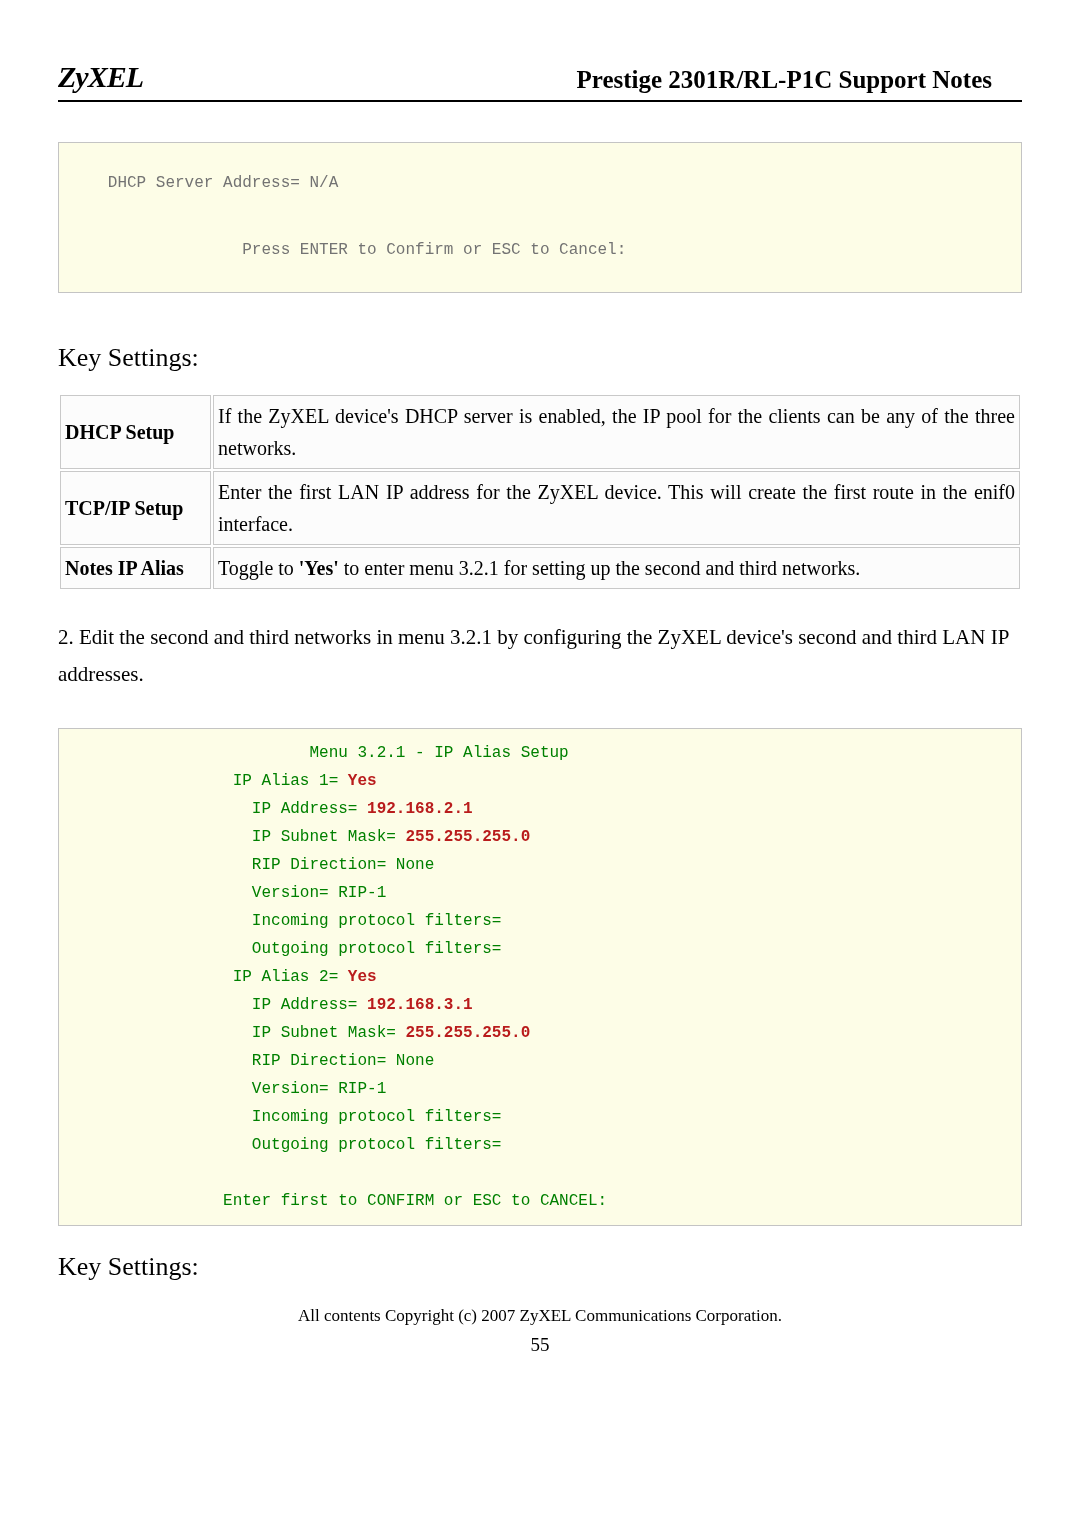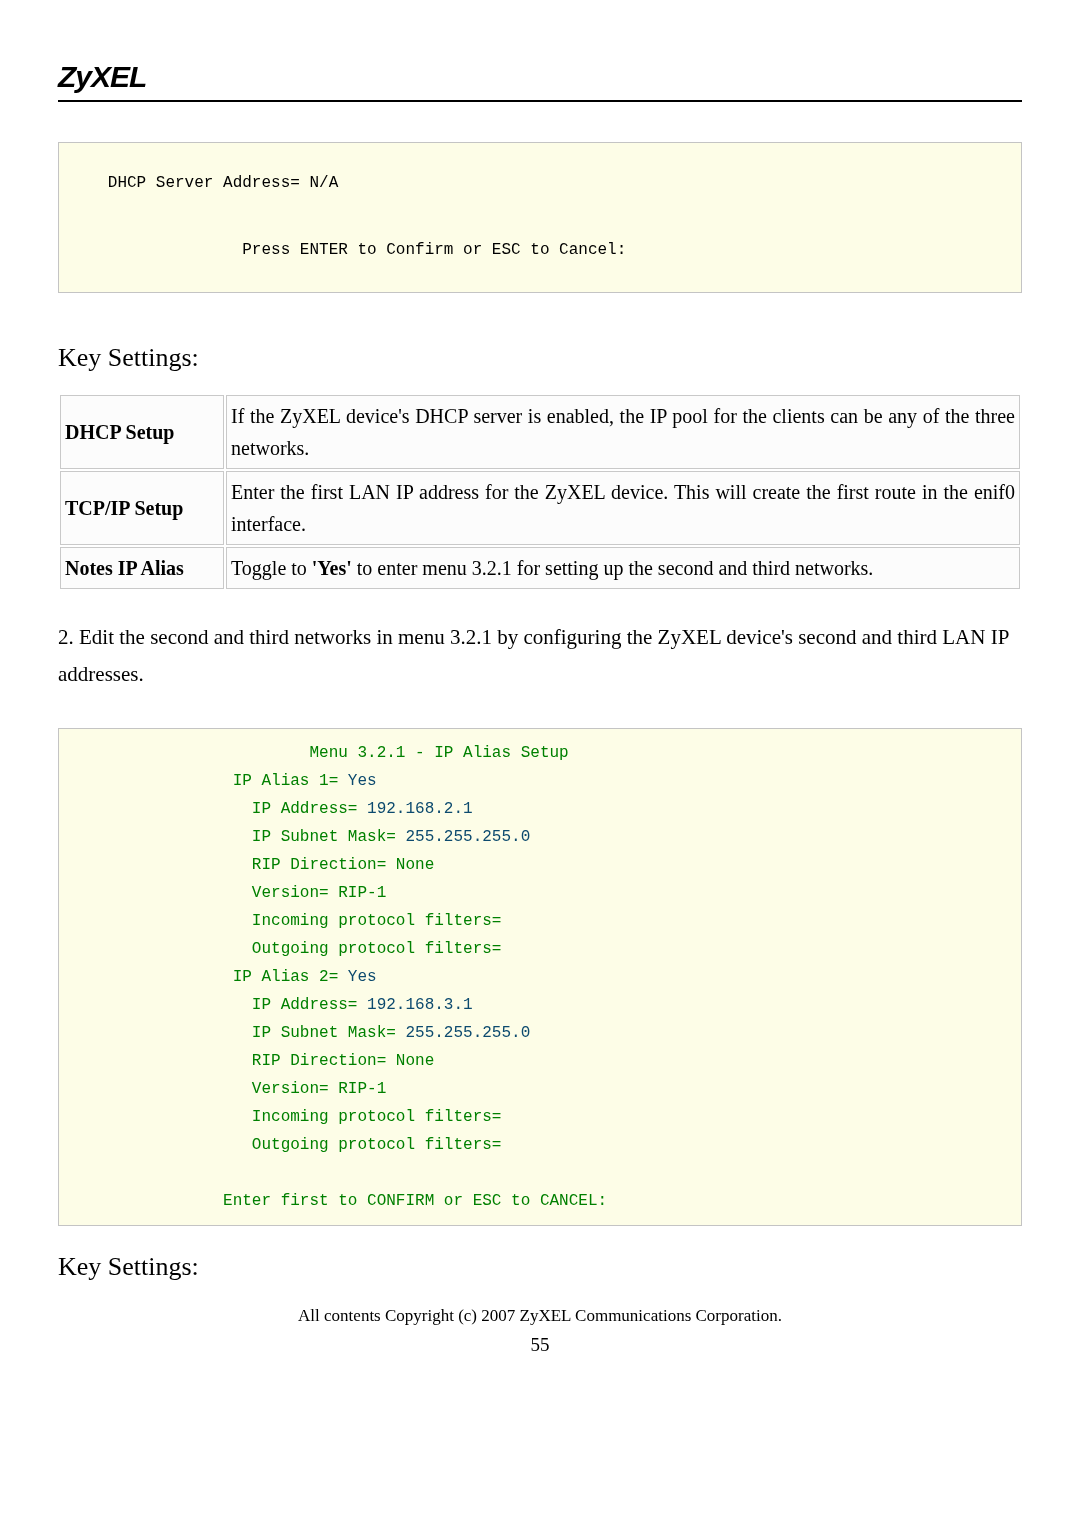--- a/index.html
+++ b/index.html
@@ -14,39 +14,39 @@
     }
     .header {
       display: flex;
       justify-content: space-between;
       align-items: flex-end;
       border-bottom: 2px solid #000;
       padding-bottom: 6px;
       margin-bottom: 40px;
     }
     .logo {
-      font-family: Liberation Sans, sans-serif;
+      font-family: Liberation Serif, serif;
       font-weight: 900;
       font-style: italic;
       font-size: 30px;
       letter-spacing: -1px;
     }
     .header-title {
       font-size: 25px;
       font-weight: bold;
       padding-right: 30px;
     }
     .code-box {
       background: #fdfde7;
       border: 1px solid #c4c4c4;
       padding: 24px 20px;
       font-family: "Courier New", Courier, monospace;
       font-size: 16px;
       line-height: 2.1;
-      color: #000000;
+      color: #737373;
       white-space: pre;
       margin-bottom: 40px;
       overflow: hidden;
     }
     .section-heading {
       font-size: 26px;
       margin-top: 50px;
       margin-bottom: 20px;
     }
     table.settings {
@@ -60,56 +60,57 @@
       background: #fcfcfc;
       padding: 4px 4px;
       font-size: 20px;
       vertical-align: middle;
       line-height: 1.6;
       text-align: justify;
     }
     table.settings td.label {
       font-weight: bold;
       white-space: nowrap;
-      width: 164px;
+      width: 151px;
     }
     .para {
       font-size: 21px;
       line-height: 1.75;
       margin-bottom: 36px;
     }
     .code-box2 {
       background: #fdfde7;
       border: 1px solid #c4c4c4;
       padding: 10px 20px 10px 20px;
       font-family: "Courier New", Courier, monospace;
       font-size: 16px;
       line-height: 1.75;
       color: #008000;
       white-space: pre;
       margin-bottom: 26px;
       overflow: hidden;
     }
-    .code-box2 .highlight { color: #0c4a6e; }
+    .code-box2 .highlight { color: #b91c1c; font-weight: bold; }
     .footer-copy {
       text-align: center;
       font-size: 17px;
       margin-top: 24px;
     }
     .page-num {
       text-align: center;
       font-size: 19px;
       margin-top: 8px;
     }
   </style>
 </head>
 <body>
 
 <div class="header">
   <div class="logo">ZyXEL</div>
+  <div class="header-title">Prestige 2301R/RL-P1C Support Notes</div>
 </div>
 
 <div class="code-box"><span>   DHCP Server Address= N/A</span>
 
 <span>                 Press ENTER to Confirm or ESC to Cancel:</span></div>
 
 <div class="section-heading">Key Settings:</div>
 
 <table class="settings">
   <tbody>

